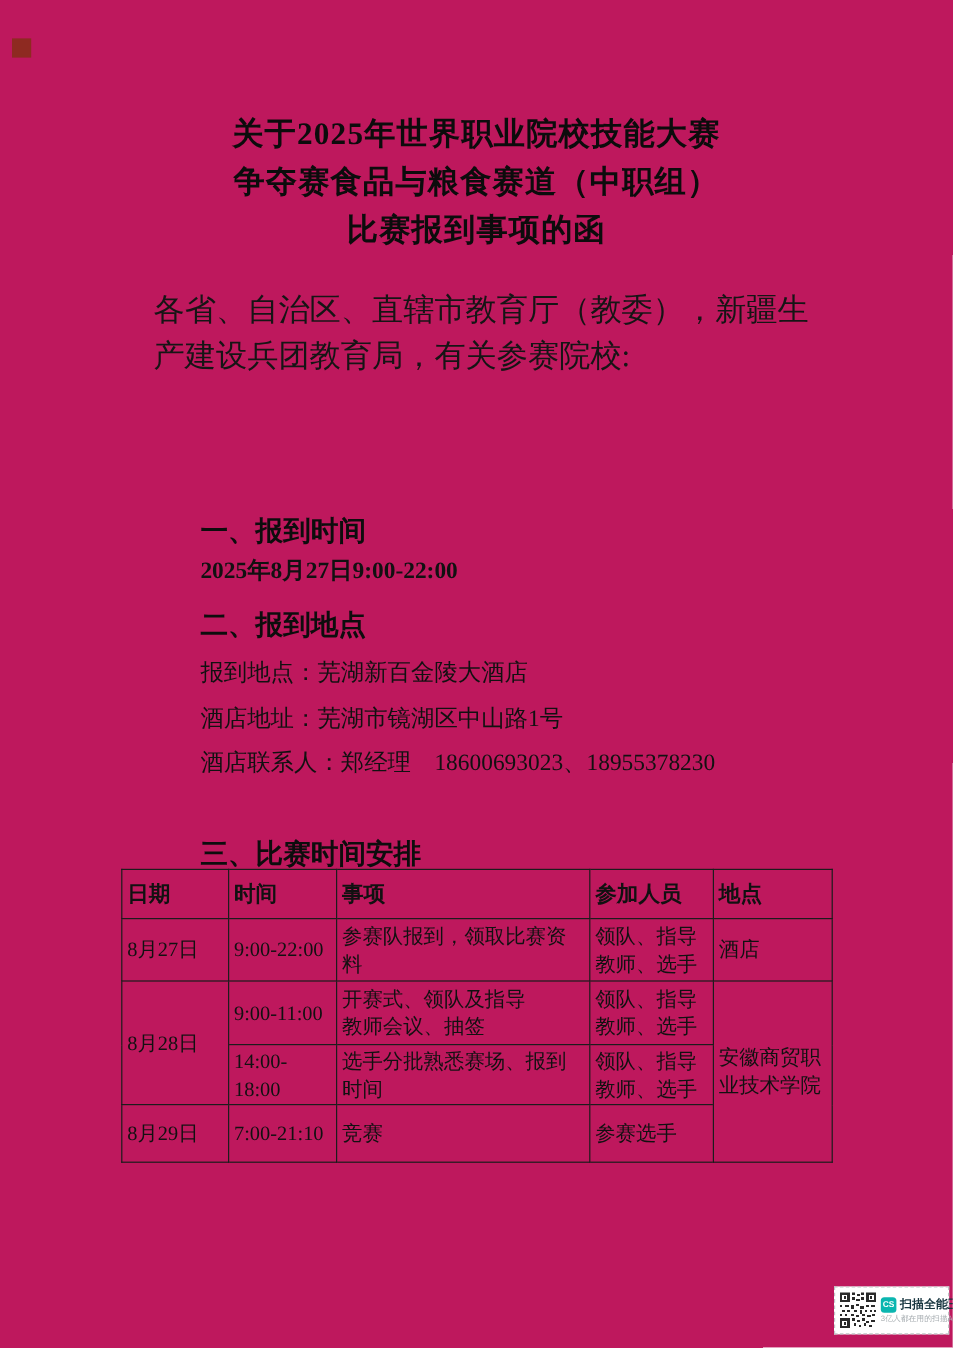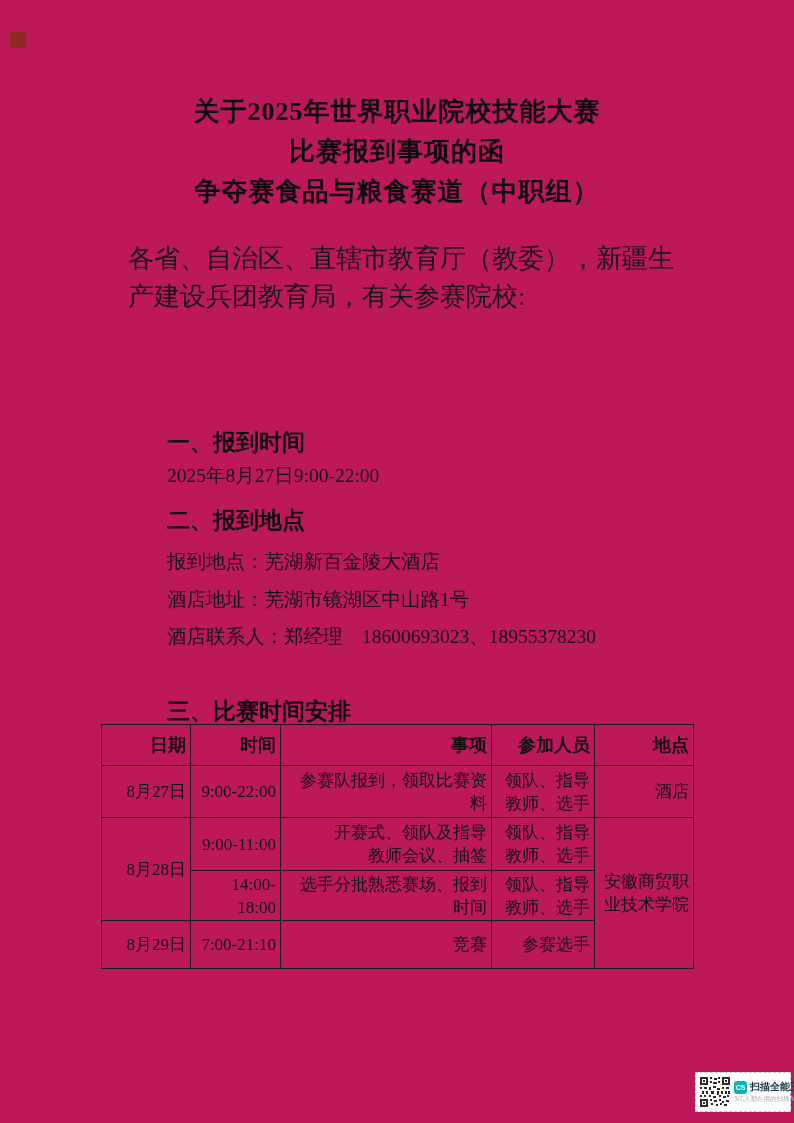--- a/index.html
+++ b/index.html
@@ -41,41 +41,41 @@
   .intro { top: 316px; text-indent: 2em; }
   .sec-heading {
     position: absolute;
     left: 167px;
     font-family: "Liberation Sans", "DejaVu Sans", sans-serif;
     font-weight: bold;
     font-size: 23px;
     color: #0d0d0d;
   }
   .sec1-heading { top: 427px; }
-  .sec1-line { position: absolute; left: 167px; top: 462px; font-size: 19.5px; }
+  .sec1-line { position: absolute; left: 167px; top: 462px; font-size: 19.5px; font-weight: bold; }
   .sec2-heading { top: 505px; }
   .sec2-lines {
     position: absolute;
     left: 167px; top: 543px;
     font-size: 19.5px;
     line-height: 37.5px;
   }
   .sec3-heading { top: 696px; }
   table.schedule {
     position: absolute;
     left: 101px; top: 724px;
     width: 592px;
     border-collapse: collapse;
     table-layout: fixed;
     font-size: 17px;
     color: #111;
   }
   table.schedule th, table.schedule td {
     border: 1.6px solid #1c1c1c;
-    text-align: right;
+    text-align: left;
     vertical-align: middle;
     padding: 0 4px;
     line-height: 23px;
   }
   table.schedule th {
     font-size: 18px;
     font-weight: bold;
     height: 41px;
   }
   .col-date { width: 89px; }
@@ -130,22 +130,22 @@
 </style>
 </head>
 <body>
 
 <div class="page">
 
   <div class="stamp"></div>
 
   <div class="doc-title">
     <div>关于2025年世界职业院校技能大赛</div>
+    <div>争夺赛食品与粮食赛道（中职组）</div>
     <div>比赛报到事项的函</div>
-    <div>争夺赛食品与粮食赛道（中职组）</div>
   </div>
 
   <div class="body-block salutation">各省、自治区、直辖市教育厅（教委），新疆生产建设兵团教育局，有关参赛院校:</div>
 
 
   <div class="sec-heading sec1-heading">一、报到时间</div>
   <div class="sec1-line">2025年8月27日9:00-22:00</div>
 
   <div class="sec-heading sec2-heading">二、报到地点</div>
   <div class="sec2-lines">

